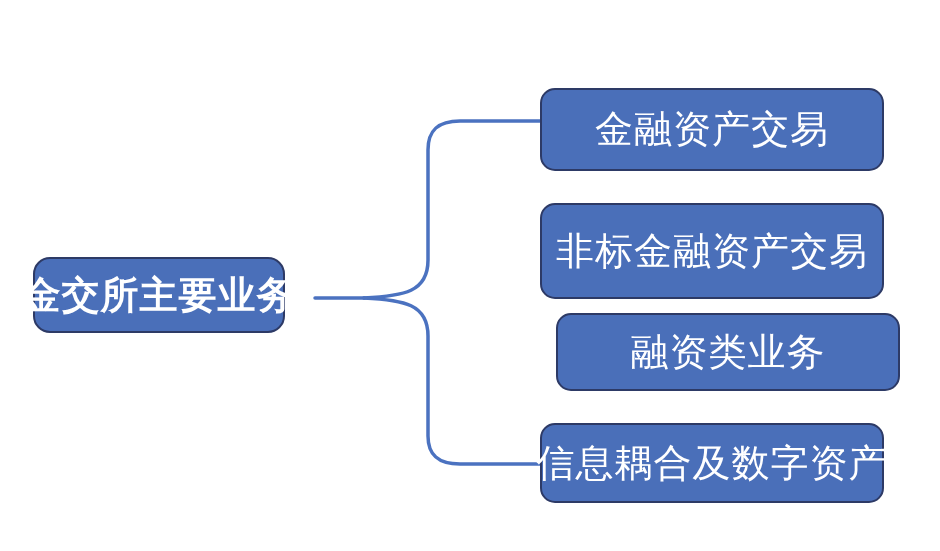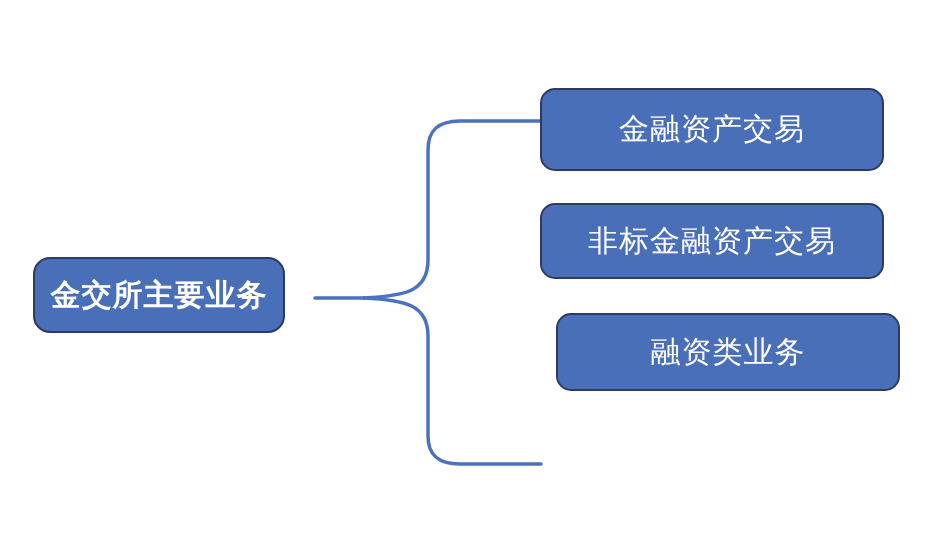--- a/index.html
+++ b/index.html
@@ -39,35 +39,35 @@
   .node {
     position: absolute;
     display: flex;
     align-items: center;
     justify-content: center;
     box-sizing: border-box;
     background: var(--node-fill);
     border: 2px solid var(--node-border);
     border-radius: 15px;
     color: var(--node-text);
-    font-size: 30px;
+    font-size: 38px;
     letter-spacing: 1px;
     text-align: center;
     white-space: nowrap;
   }
   .node-root {
     left: 33px;
     top: 257px;
     width: 252px;
     height: 76px;
     font-weight: bold;
     border-radius: 17px;
   }
   .node-b1 { left: 540px; top: 88px;  width: 344px; height: 83px; }
-  .node-b2 { left: 540px; top: 203px; width: 344px; height: 76px; }
+  .node-b2 { left: 540px; top: 203px; width: 344px; height: 96px; }
   .node-b3 { left: 540px; top: 313px; width: 344px; height: 78px; margin-left: 16px; }
   .node-b4 { left: 540px; top: 423px; width: 344px; height: 80px; }
 </style>
 </head>
 <body>
 
 <div class="canvas">
 
   <svg class="connectors" viewBox="0 0 940 551" xmlns="http://www.w3.org/2000/svg">
     <path d="M 315 298 L 364 298"></path>
@@ -76,14 +76,15 @@
   </svg>
 
   <div class="node node-root">金交所主要业务</div>
 
   <div class="node node-b1">金融资产交易</div>
 
   <div class="node node-b2">非标金融资产交易</div>
 
   <div class="node node-b3">融资类业务</div>
 
+  <div class="node node-b4">信息耦合及数字资产</div>
 
 </div>
 
 </body></html>

